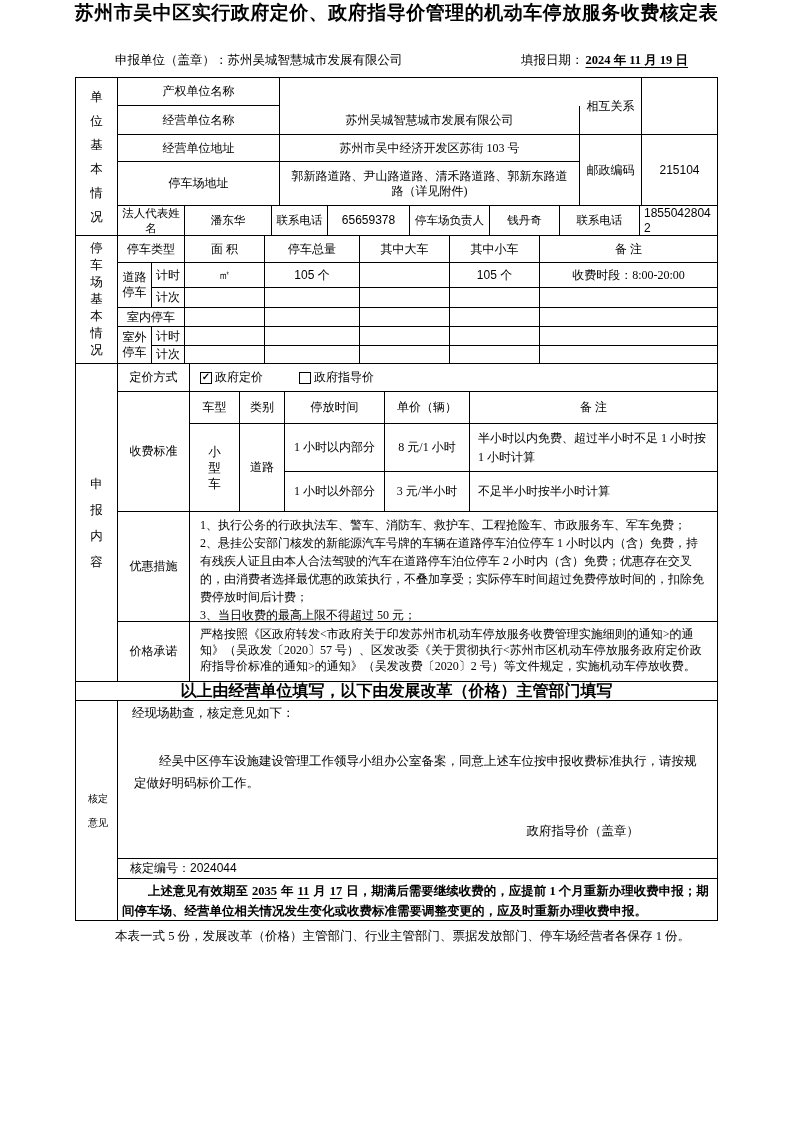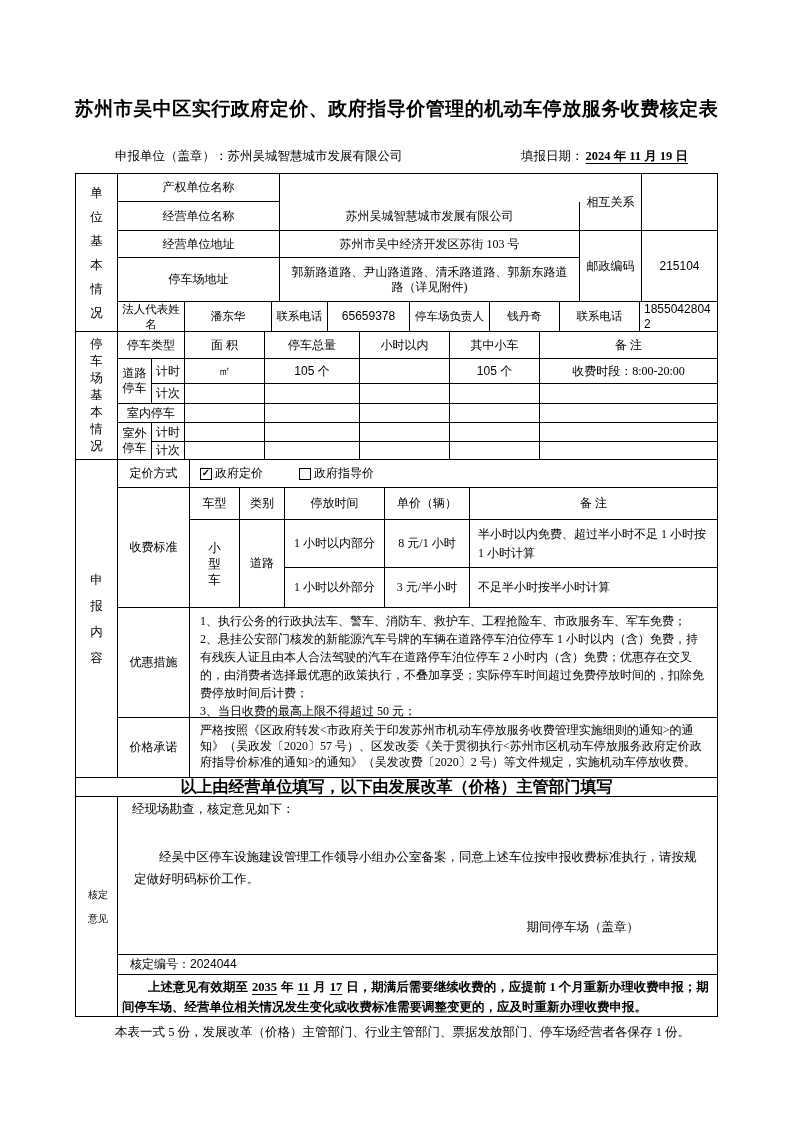--- a/index.html
+++ b/index.html
@@ -5,21 +5,20 @@
   * { box-sizing: border-box; margin: 0; padding: 0; }
   html,body { background:#ffffff; }
   body {
     width: 793px; height: 1122px;
     font-family: "Liberation Serif", "DejaVu Serif", serif;
     color: #000;
   }
   .page { position: relative; width: 793px; height: 1122px; overflow: hidden; }
 
   .doc-title {
-    padding-top: 96px;
     text-align: center;
     font-size: 19px;
     font-weight: bold;
     letter-spacing: .5px;
   }
 
   .meta {
     display: flex;
     width: 643px;
     margin: 26px 0 8px 75px;
@@ -172,21 +171,21 @@
 
     <div class="sec" style="height:128px">
       <div class="c sec-label">
         <span class="vtext lh17">停车场基本情况</span>
       </div>
       <div class="col" style="width:600px">
         <div class="row" style="height:27px">
           <div class="c" style="width:67px">停车类型</div>
           <div class="c" style="width:80px">面  积</div>
           <div class="c" style="width:95px">停车总量</div>
-          <div class="c" style="width:90px">小时以内</div>
+          <div class="c" style="width:90px">其中大车</div>
           <div class="c" style="width:90px">其中小车</div>
           <div class="c" style="width:178px">备  注</div>
         </div>
 
         <div class="row" style="height:45px">
           <div class="c" style="width:34px">
               <span class="wrap2">道路停车</span>
             </div>
           <div class="col" style="width:566px">
             <div class="row" style="height:25px">
@@ -311,21 +310,21 @@
     </div>
 
     <div class="sec" style="height:220px">
       <div class="c sec-label">
         <span class="v2">核定意见</span>
       </div>
       <div class="col" style="width:600px">
         <div class="c block opinion" style="width:600px;height:158px">
           <div class="intro">经现场勘查，核定意见如下：</div>
           <div class="para">经吴中区停车设施建设管理工作领导小组办公室备案，同意上述车位按申报收费标准执行，请按规定做好明码标价工作。</div>
-          <div class="dept">期间停车场（盖章）</div>
+          <div class="dept">政府指导价（盖章）</div>
 
         </div>
         <div class="c left" style="width:600px;height:20px;padding-left:12px">
           <span>核定编号：</span>
             <span class="num">2024044</span>
         </div>
         <div class="c block validity" style="width:600px;height:42px">
           <span>上述意见有效期至</span><span class="u">2035</span><span>年</span><span class="u">11</span><span>月</span><span class="u">17</span><span>日，期满后需要继续收费的，应提前 1 个月重新办理收费申报；期间停车场、经营单位相关情况发生变化或收费标准需要调整变更的，应及时重新办理收费申报。</span>
         </div>
       </div>

